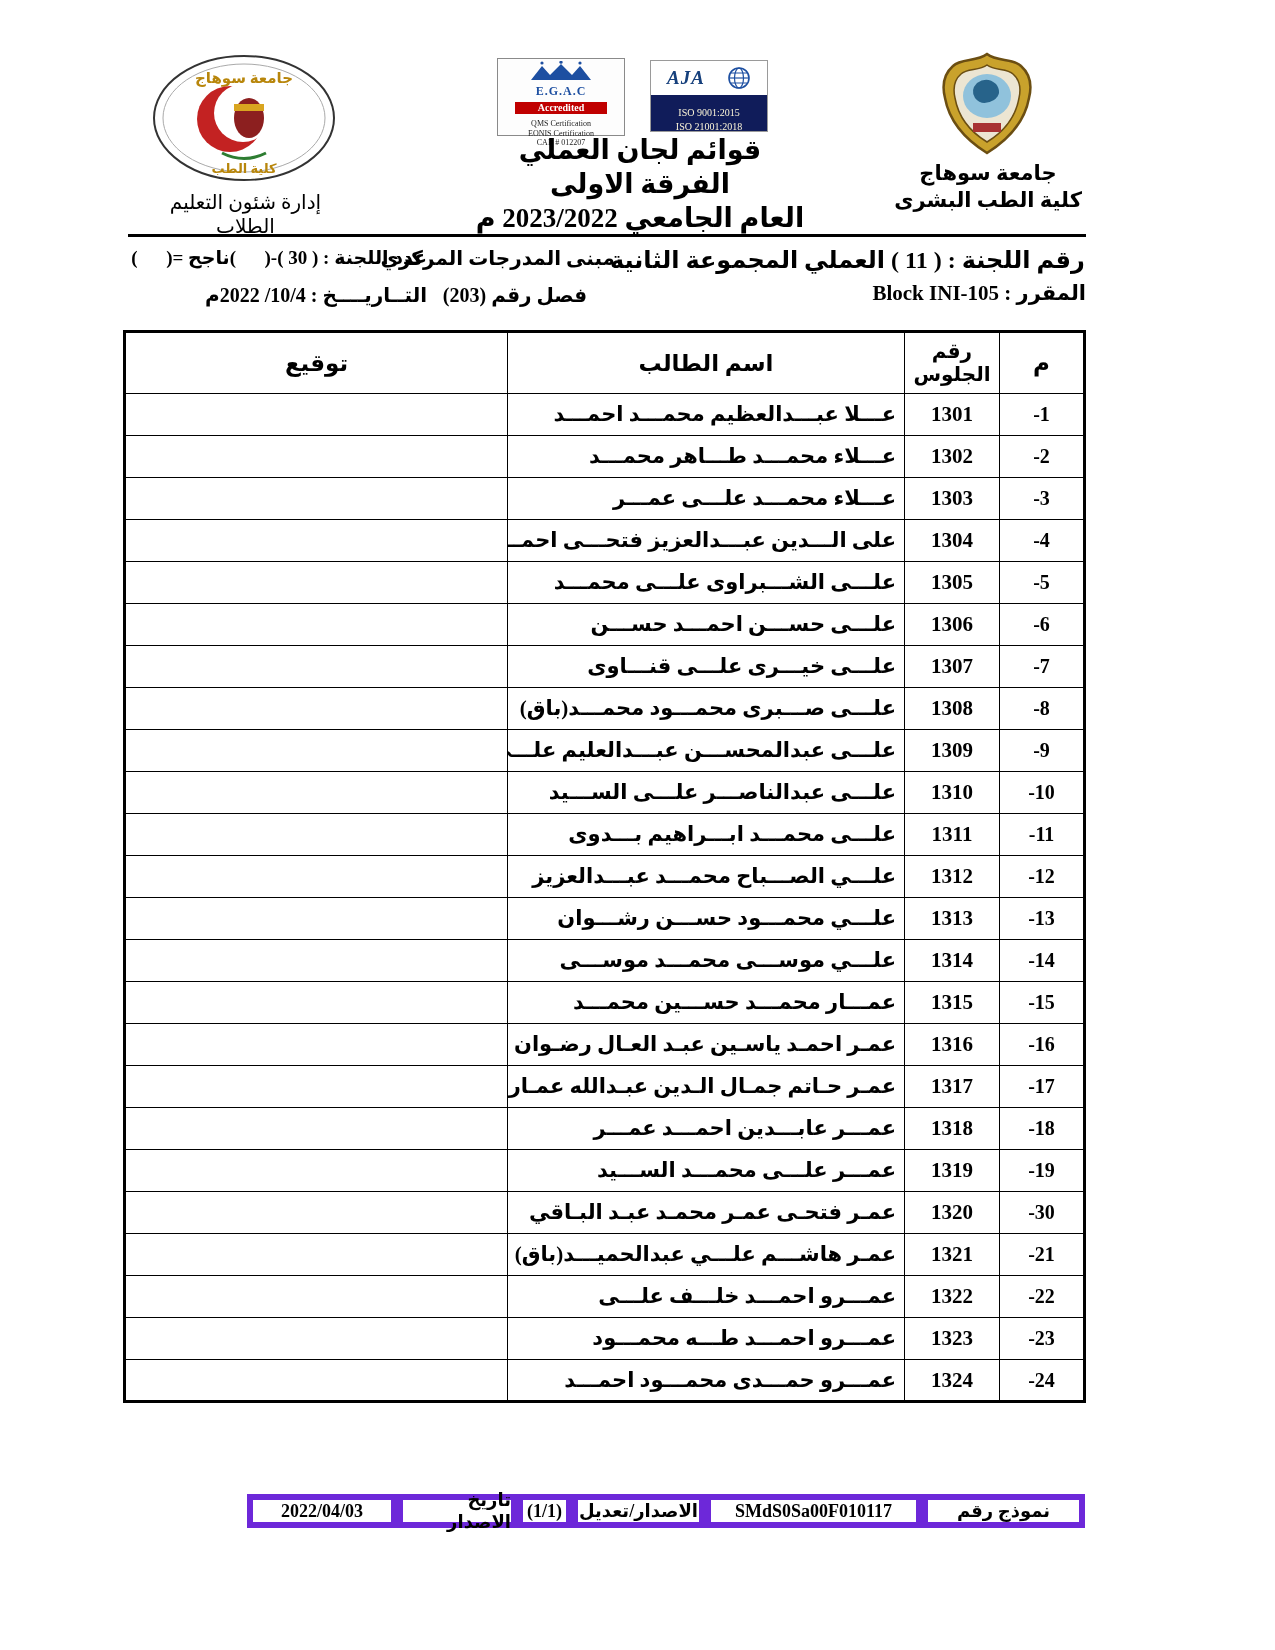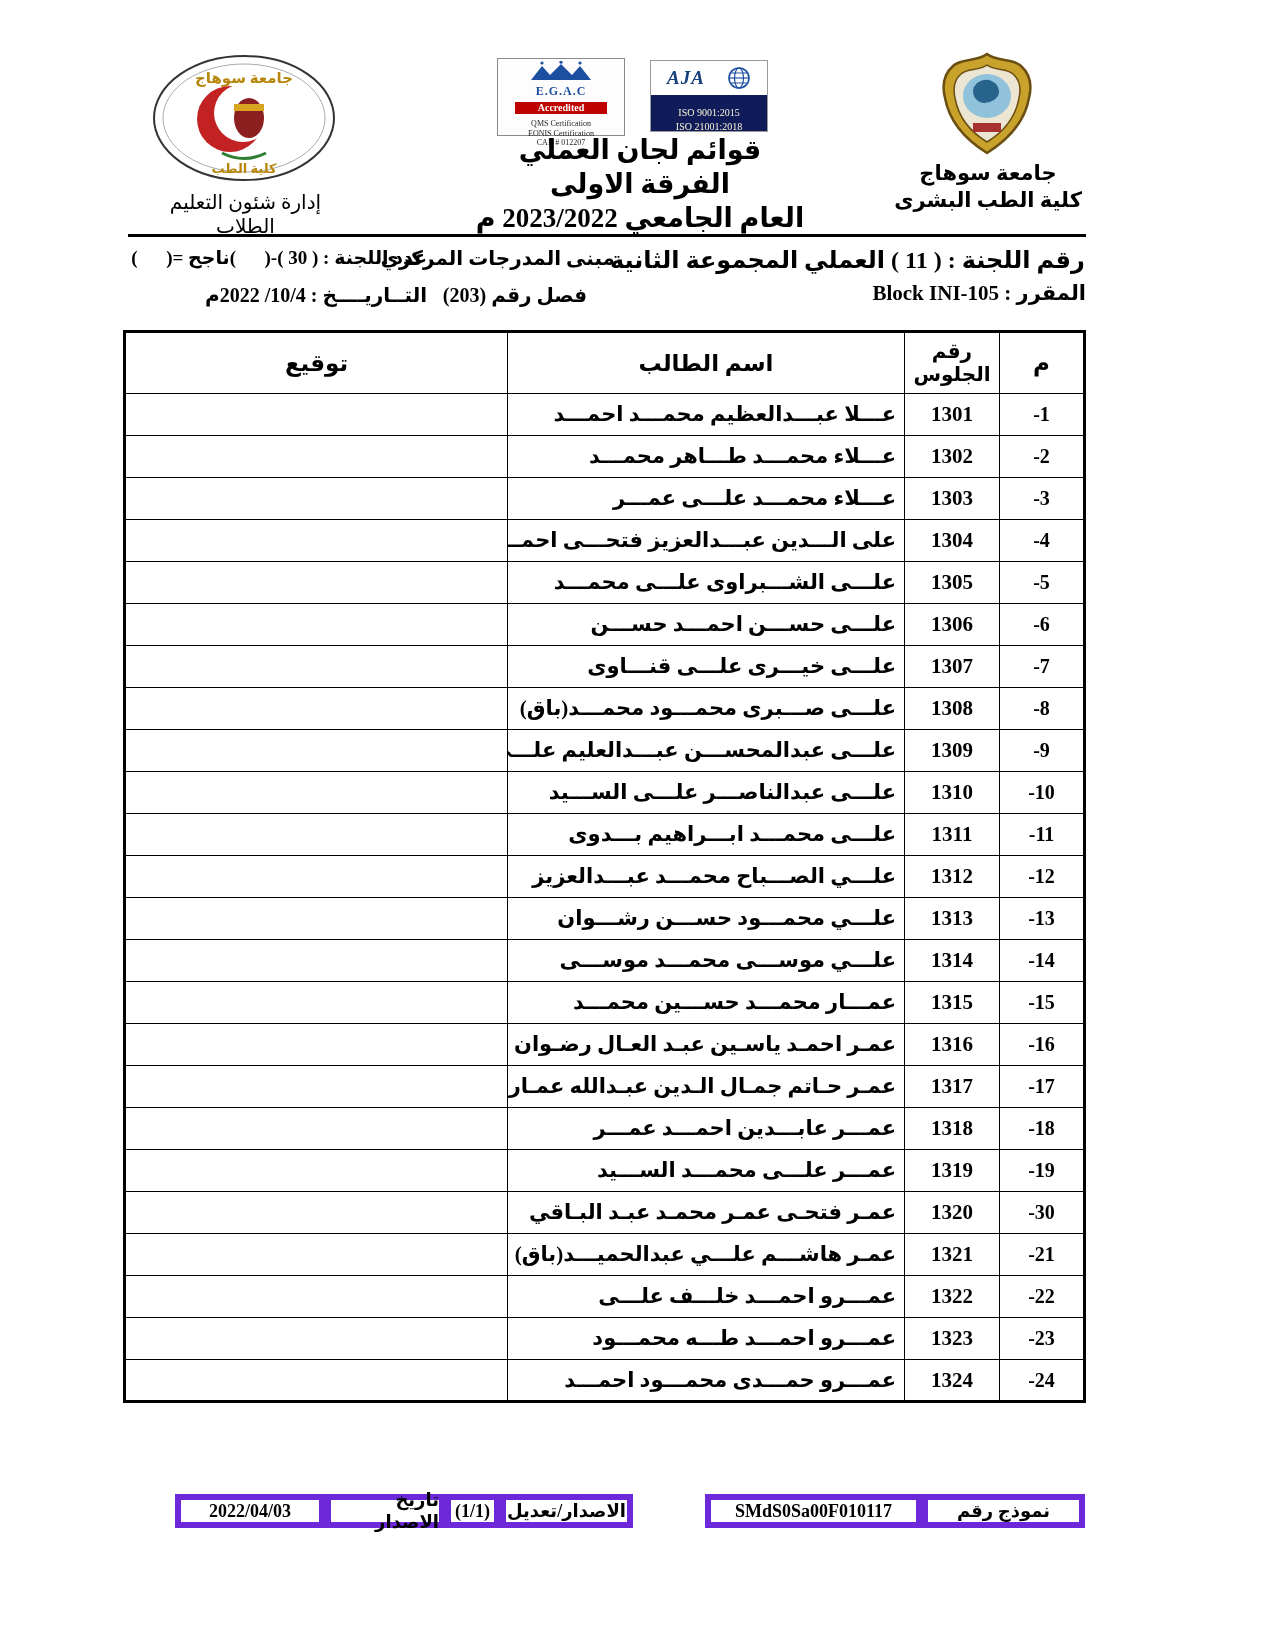--- a/index.html
+++ b/index.html
@@ -44,21 +44,21 @@
   .tbl tbody tr{height:42px}
   .c-idx{font-weight:bold;font-size:20px;text-align:center;direction:ltr}
   .c-seat{font-weight:bold;font-size:21px;text-align:center;direction:ltr}
   .c-name{font-weight:bold;font-size:21px;text-align:right;padding:0 8px;white-space:nowrap}
   .c-sign{background:#fff}
 
   
   .footer{left:160px;top:1494px;width:925px;height:34px;display:flex;align-items:stretch}
   .fbox{border:6px solid #6d28d9;display:flex;align-items:center;justify-content:center;font-weight:bold;font-size:18px;box-sizing:border-box;background:#fff}
   .f-form-label{width:163px}
-  .f-form-value{width:217px;direction:ltr;margin-left:72px}
+  .f-form-value{width:217px;direction:ltr;}
   .f-issue-label{width:133px}
   .f-issue-value{width:55px;direction:ltr}
   .f-date-label{width:120px}
   .f-date-value{width:150px;direction:ltr}
 </style>
 </head>
 <body>
 
 <div>
 

